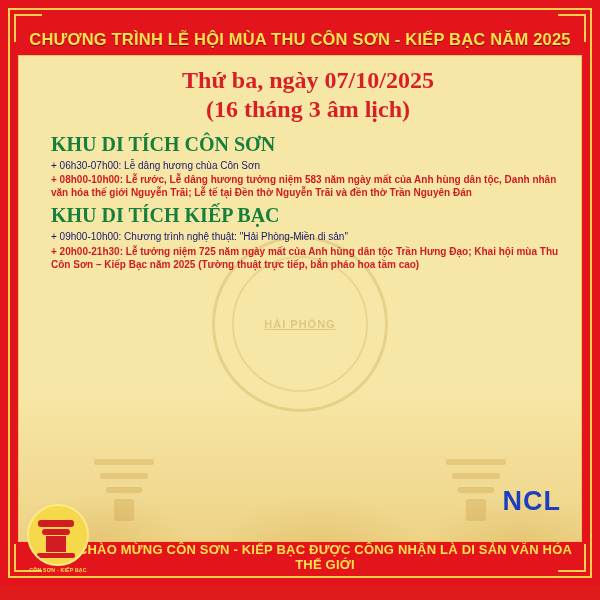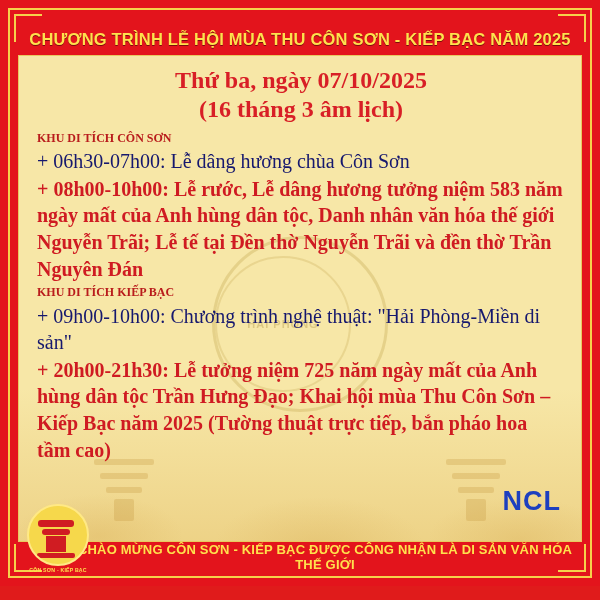--- a/index.html
+++ b/index.html
@@ -60,25 +60,27 @@
     position: absolute;
     left: 50%;
     top: 180px;
     transform: translateX(-50%);
     width: 170px;
     height: 170px;
     border-radius: 50%;
     border: 3px solid rgba(190,160,70,0.30);
     display: flex;
     align-items: center;
+    justify-content: center;
     color: rgba(170,140,60,0.35);
     font-family: "Liberation Sans", sans-serif;
     font-size: 11px;
     font-weight: bold;
     letter-spacing: 1px;
+    text-decoration: underline;
   }
   .wm-seal .inner {
     width: 132px;
     height: 132px;
     border-radius: 50%;
     border: 2px solid rgba(190,160,70,0.25);
     display: flex;
     align-items: center;
     justify-content: center;
   }
@@ -108,45 +110,45 @@
   .wm-pagoda span {
     position: absolute;
     left: 50%;
     transform: translateX(-50%);
     background: rgba(196,150,60,0.8);
     border-radius: 2px;
   }
   .content {
     position: relative;
     z-index: 2;
-    padding: 10px 16px 0 18px;
+    padding: 10px 16px 0 32px;
   }
   .date-line {
     text-align: center;
     color: #d81f26;
     font-family: "Liberation Serif", serif;
     font-weight: bold;
     font-size: 24px;
     line-height: 1.22;
     margin-bottom: 6px;
   }
   .section-head {
-    color: #b91c1c;
-    font-weight: bold;
-    font-size: 12px;
+    color: #15803d;
+    font-weight: bold;
+    font-size: 20px;
     line-height: 1.3;
     margin: 3px 0 2px 0;
     font-family: "Liberation Serif", serif;
   }
   .item {
     color: #16186e;
-    font-size: 20px;
+    font-size: 10px;
     line-height: 1.33;
     margin: 1px 0;
-    font-family: Liberation Serif, serif;
+    font-family: Liberation Sans, sans-serif;
   }
   .item .hl {
     color: #cf1b22;
     font-weight: bold;
   }
   .item.red {
     color: #cf1b22;
     font-weight: bold;
   }
   .item.red .hl { color: #cf1b22; }

